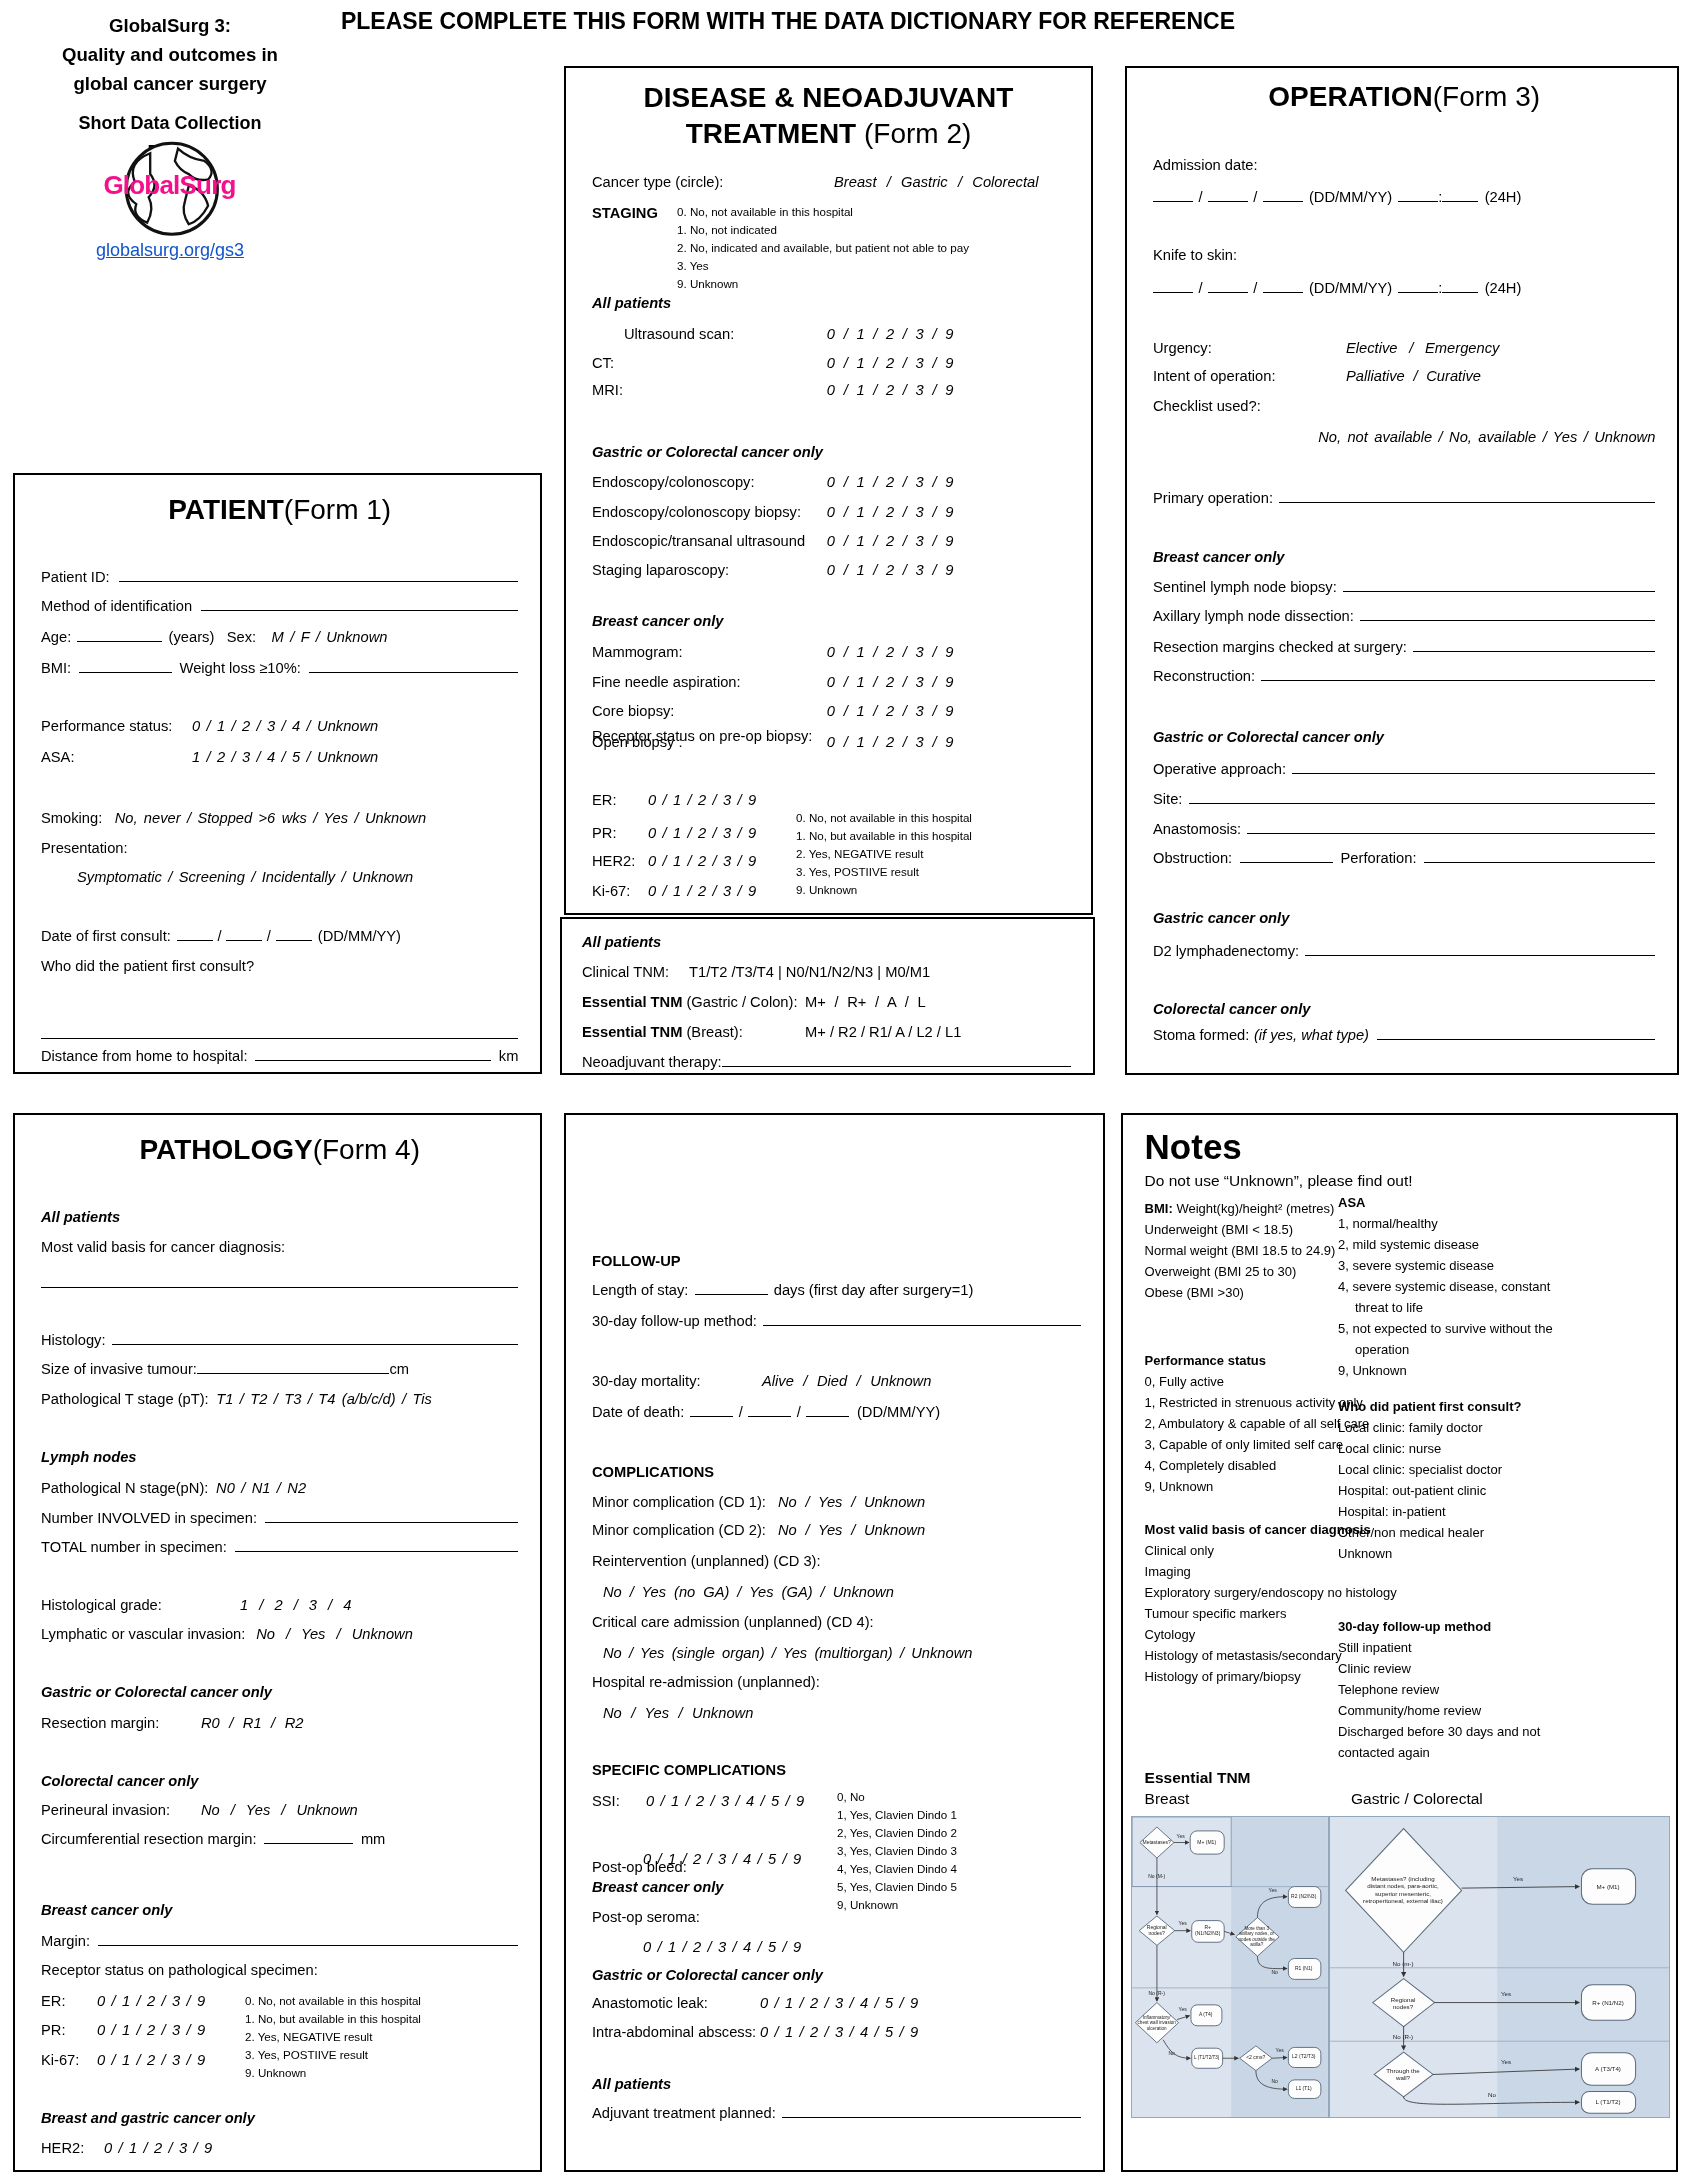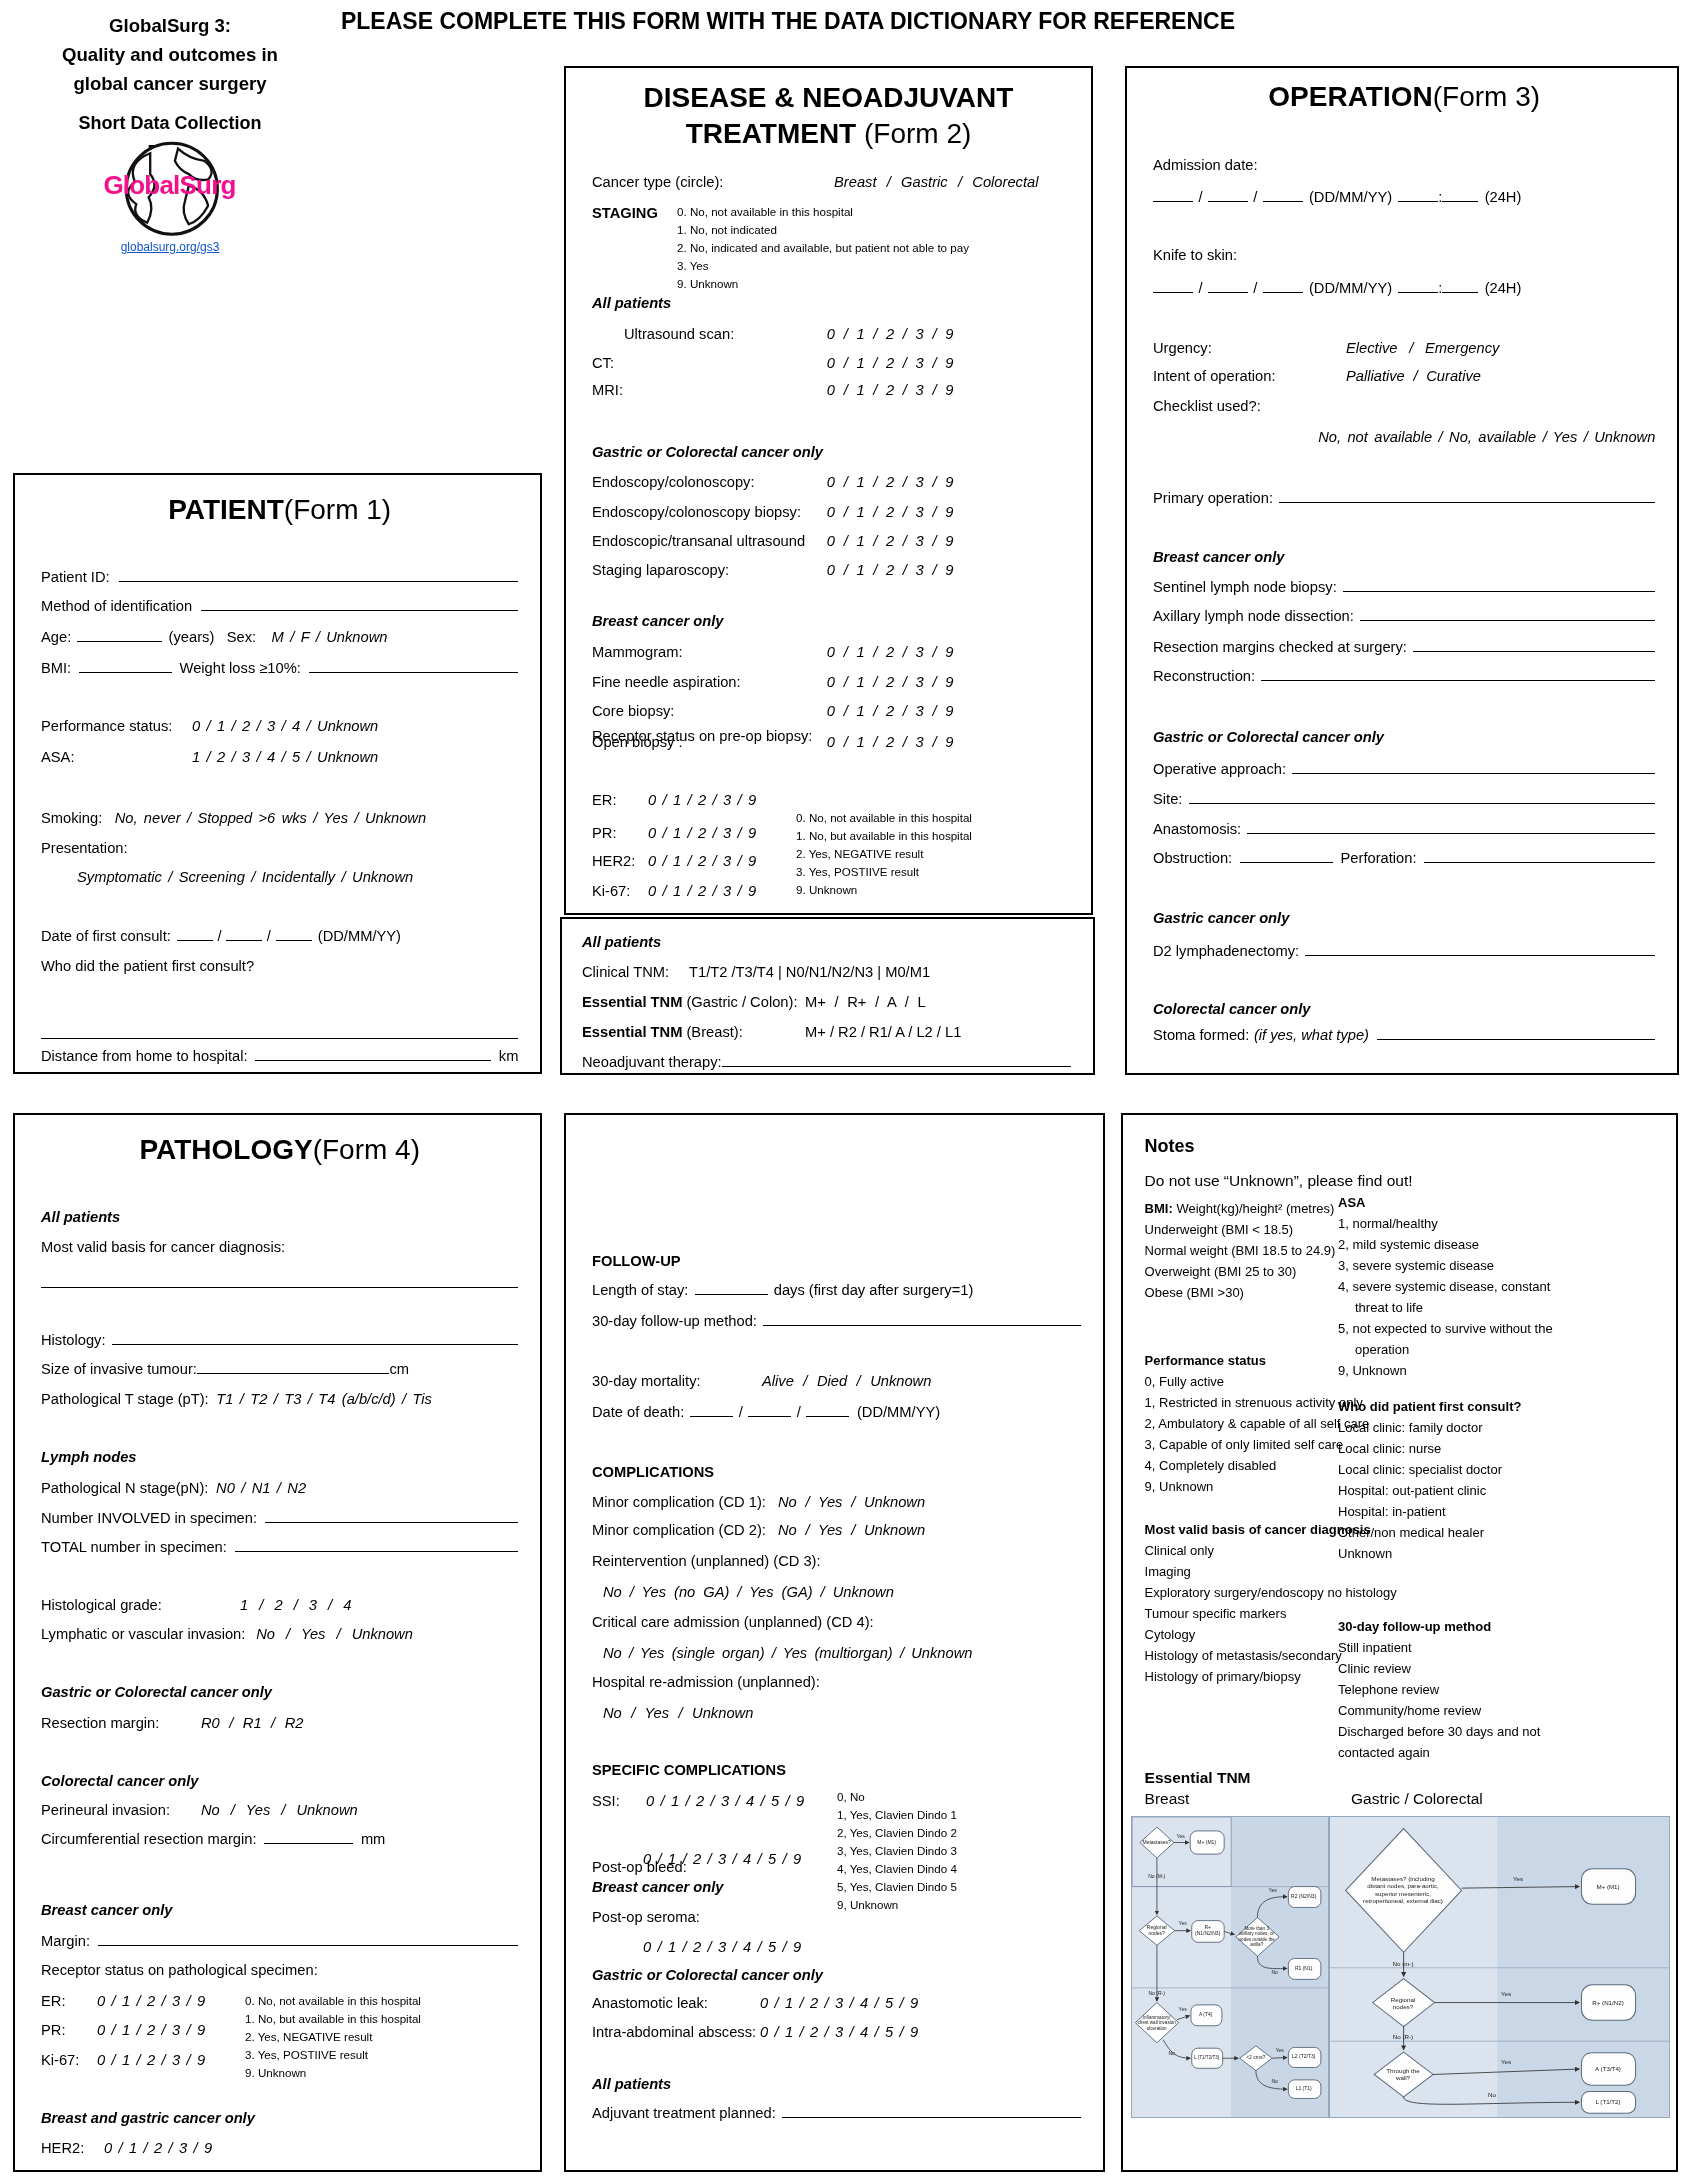--- a/index.html
+++ b/index.html
@@ -32,21 +32,21 @@
   .fl2{font-size:6.2px;line-height:7.3px;}
   .hdr{position:absolute;left:332px;top:6.2px;width:912px;text-align:center;
        font-size:23px;line-height:31px;font-weight:bold;}
   .tblock{position:absolute;left:54px;top:10.8px;width:232px;text-align:center;
           font-weight:bold;font-size:18.6px;line-height:29px;}
   .tblock .sub{font-size:18px;margin-top:10.8px;}
   .logo{position:absolute;left:73px;top:139px;width:193px;height:101px;}
   .logo .lg-text{position:absolute;left:0;right:0;top:31px;text-align:center;
        font-size:26px;font-weight:bold;color:#F4108C;letter-spacing:-0.8px;}
   .link{position:absolute;left:54px;top:240px;width:232px;text-align:center;
-        font-size:12px;color:#1155CC;text-decoration:underline;}
+        font-size:18px;color:#1155CC;text-decoration:underline;}
 </style>
 </head>
 <body>
 
 <div class="hdr">PLEASE COMPLETE THIS FORM WITH THE DATA DICTIONARY FOR REFERENCE</div>
 
 <div class="tblock">
   <div>GlobalSurg 3:</div>
   <div>Quality and outcomes in</div>
   <div>global cancer surgery</div>
@@ -569,21 +569,21 @@
   <div class="r bi" style="top:959px;">
       <span>All patients</span>
     </div>
   <div class="r" style="top:988px;">
     <span>Adjuvant treatment planned:</span>
     <span class="bl grow" style="margin-left:6.2px;"></span>
   </div>
 </div>
 
 <div class="panel" style="left:1121px;top:1113px;width:557px;height:1059px;">
-  <div style="position:absolute;left:21.6px;top:15.5px;font-size:18px;font-weight:bold;line-height:31px;">Notes</div>
+  <div style="position:absolute;left:21.6px;top:15.5px;font-size:35px;font-weight:bold;line-height:31px;">Notes</div>
   <div style="position:absolute;left:21.6px;top:56px;font-size:15.5px;line-height:20px;">Do not use “Unknown”, please find out!</div>
 
   <div class="ncol nowrap" style="left:21.6px;top:83px;width:309px;">
     <div><span class="ttl">BMI:</span> <span>Weight(kg)/height² (metres)</span></div>
     <div>
         <div>Underweight (BMI &lt; 18.5)</div>
         <div>Normal weight (BMI 18.5 to 24.9)</div>
         <div>Overweight (BMI 25 to 30)</div>
         <div>Obese (BMI &gt;30)</div>
       </div>

